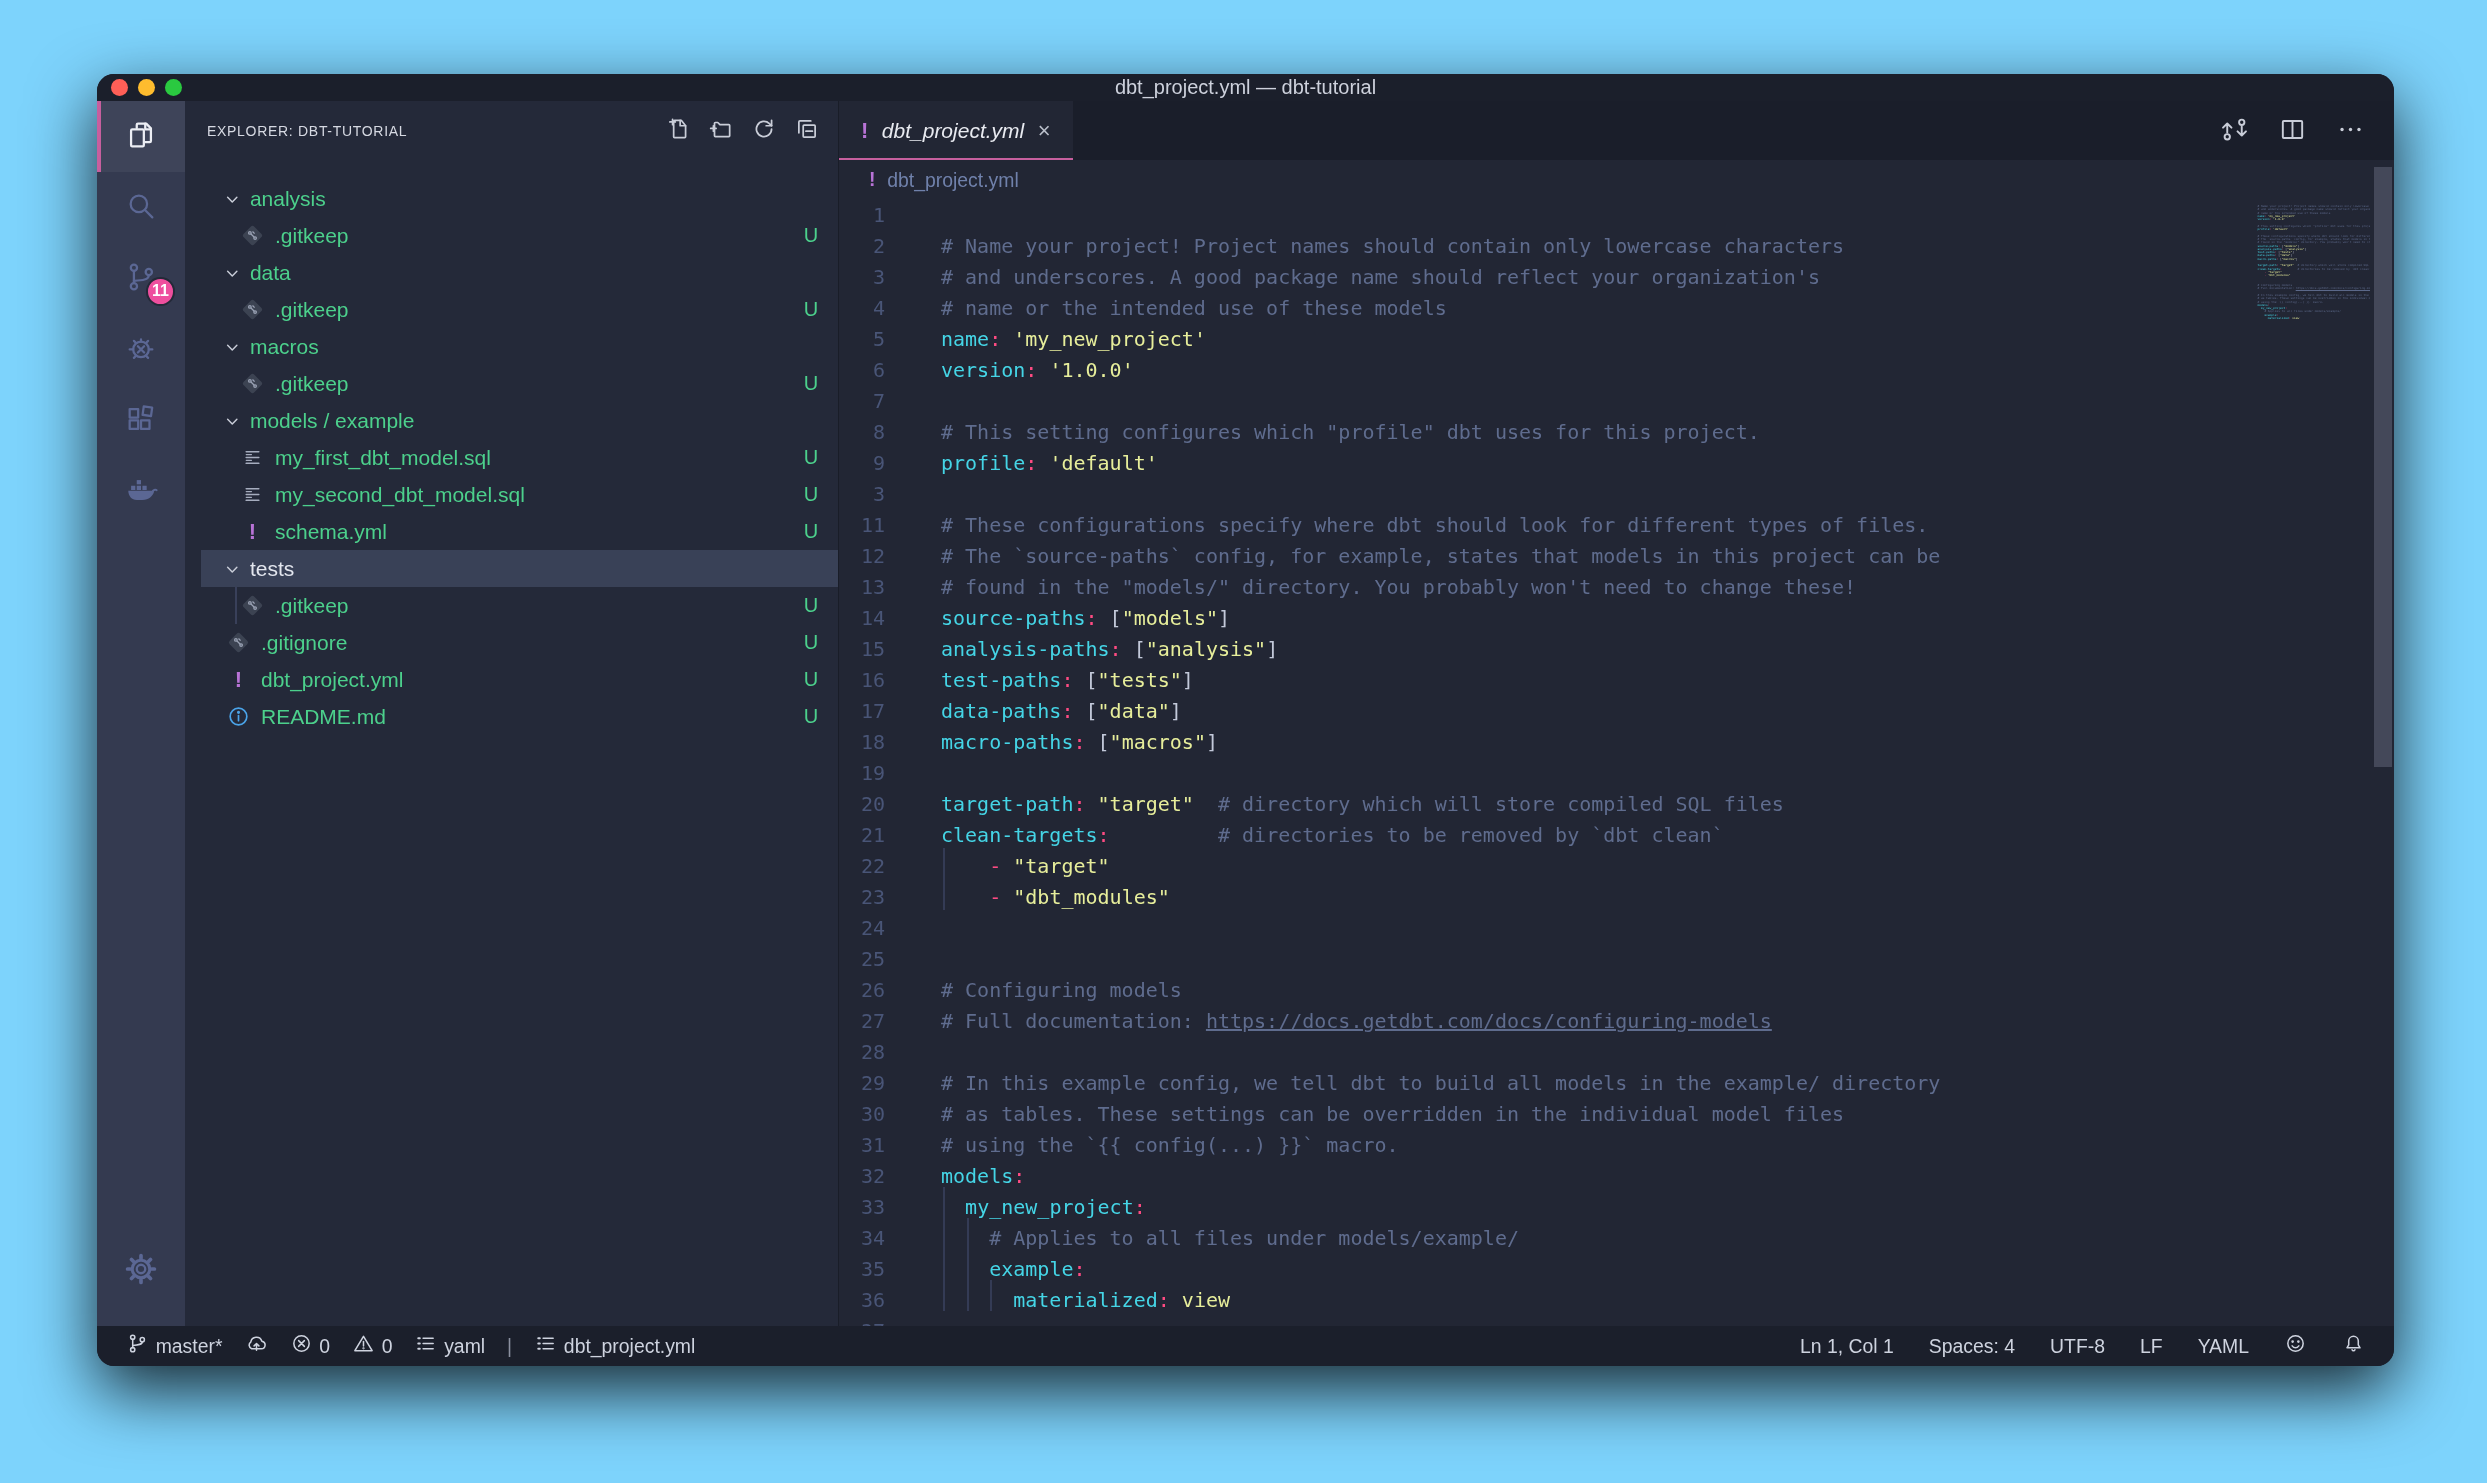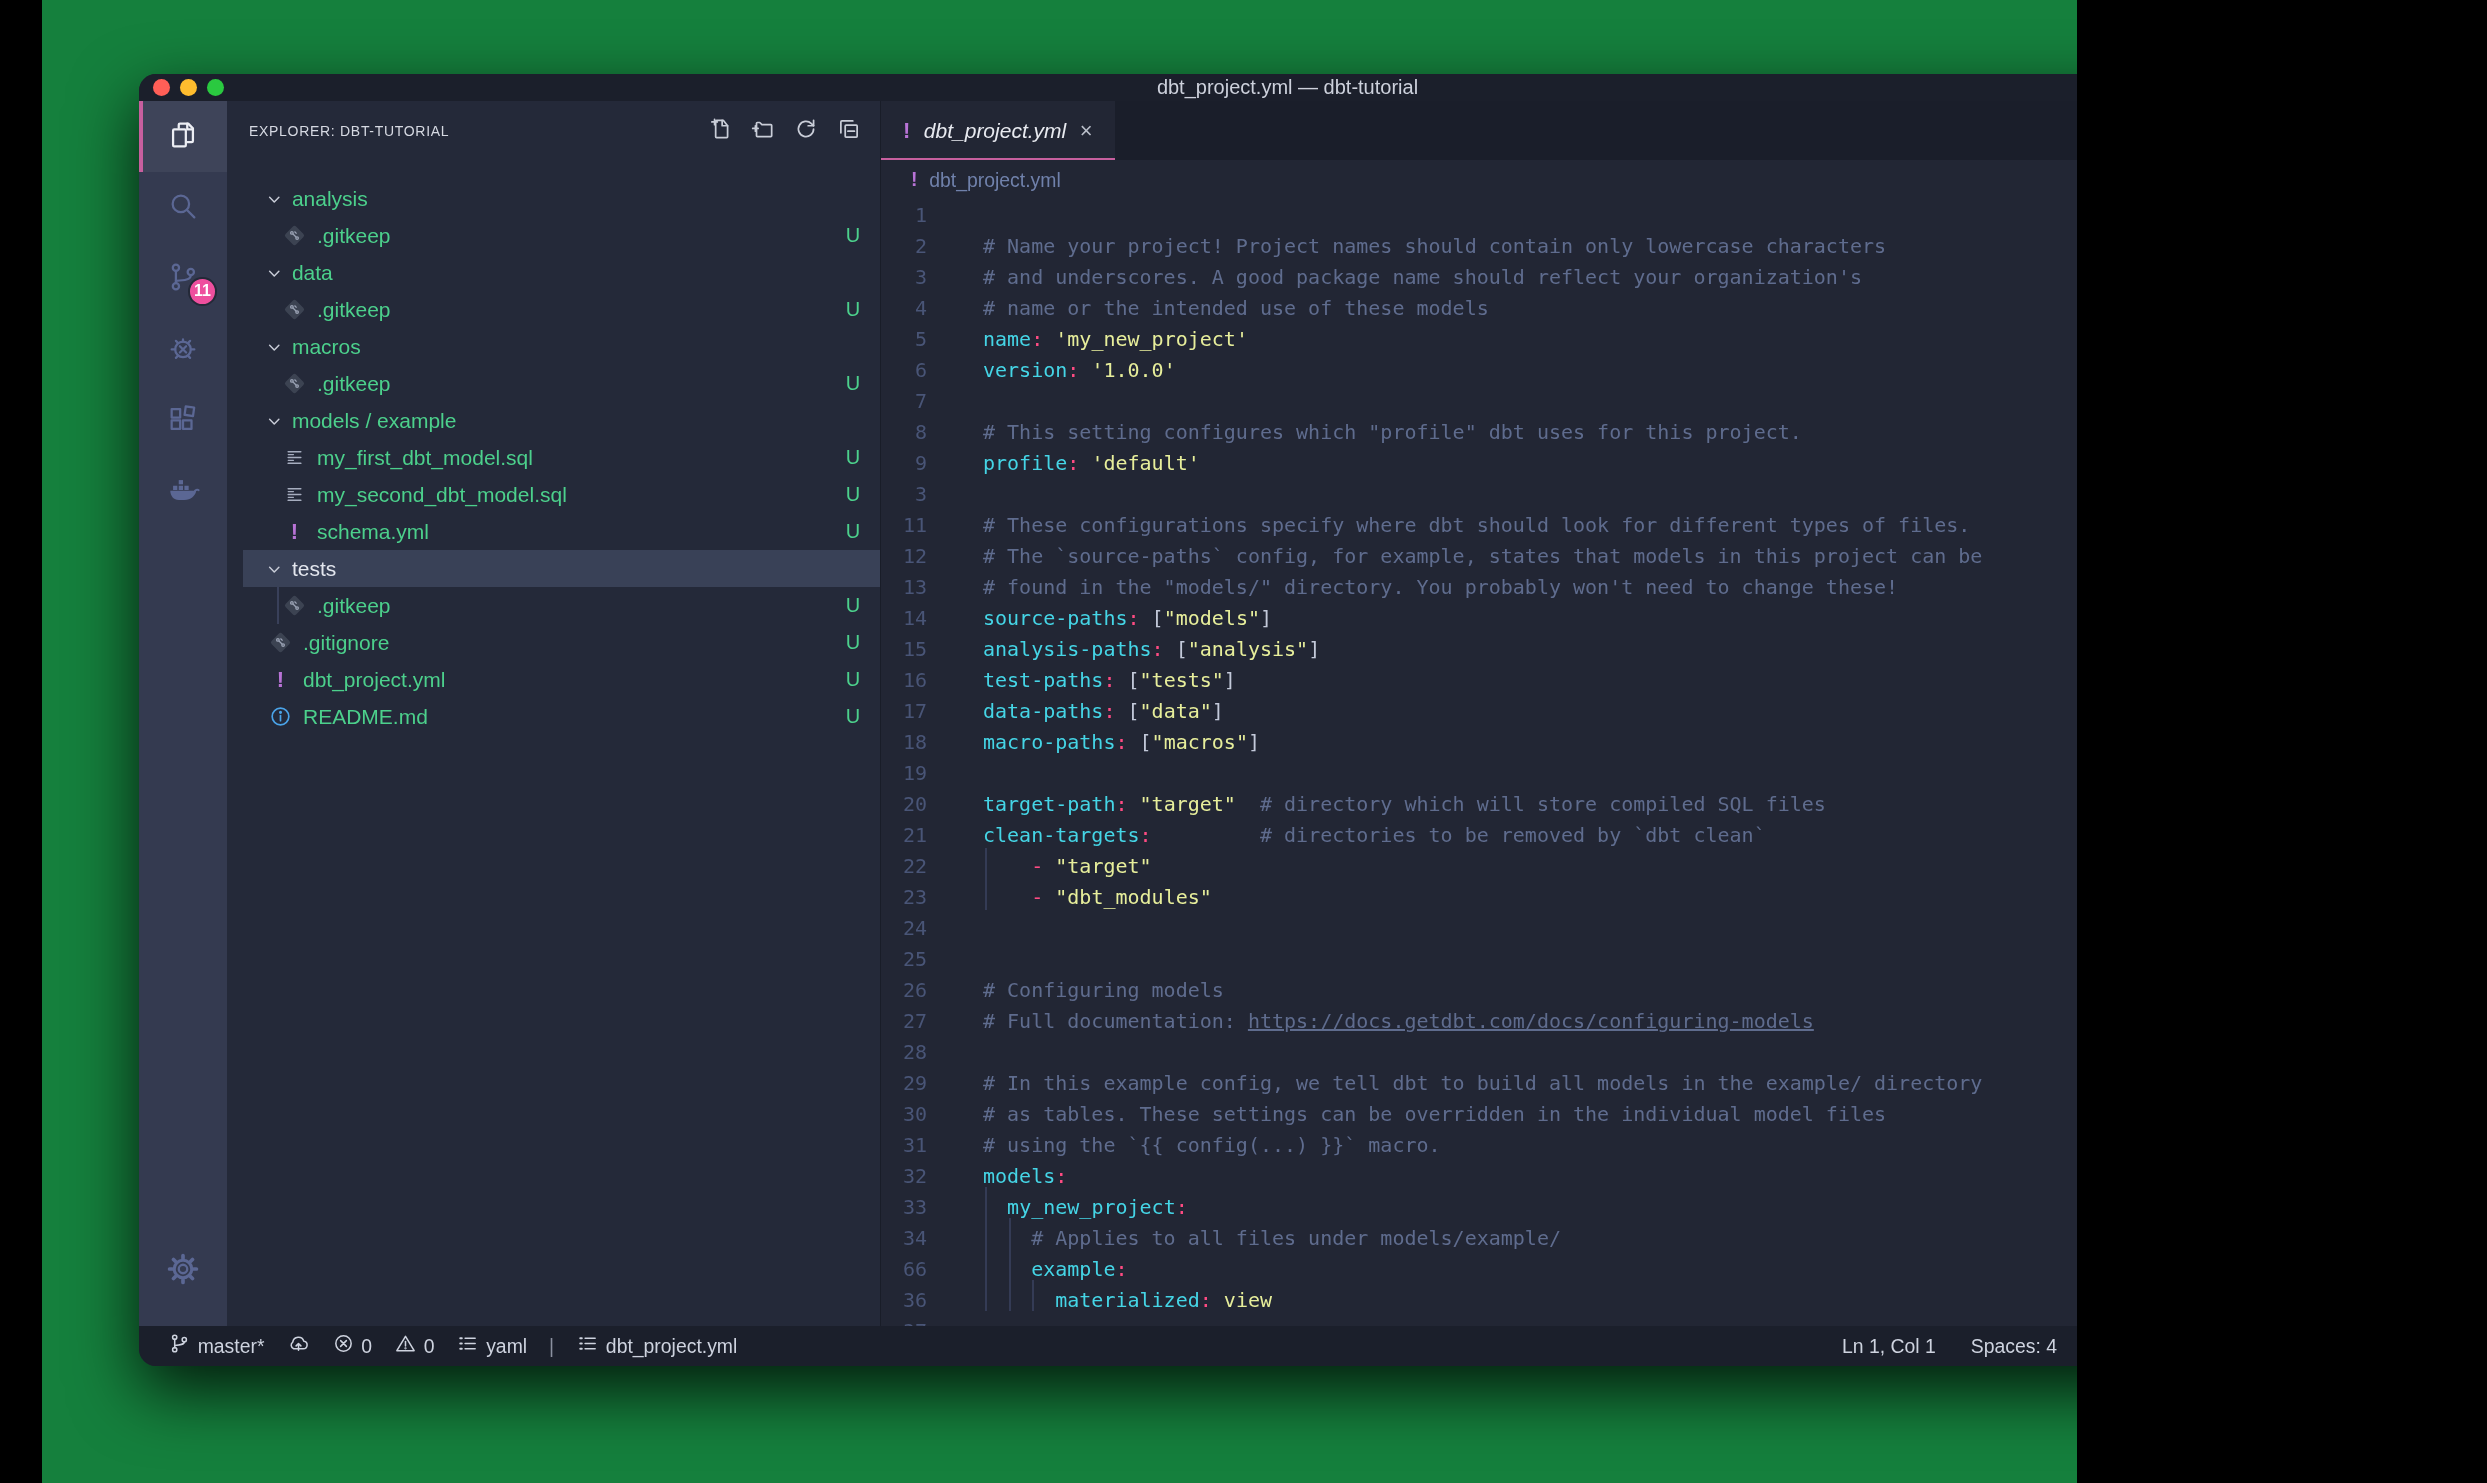--- a/index.html
+++ b/index.html
@@ -1,17 +1,17 @@
 <!DOCTYPE html>
 <html style="font-size:13.5px"><head>
 <meta charset="utf-8">
 <style>
   html,body{margin:0;padding:0;background:#000;}
-  .canvas{position:relative;width:2035px;height:1484px;background:#15803d;overflow:hidden;
-          font-family:"Liberation Sans",sans-serif;margin-left:42px;-webkit-font-smoothing:antialiased;}
+  .canvas{position:relative;width:2487px;height:1484px;background:#7dd3fc;overflow:hidden;
+          font-family:"Liberation Sans",sans-serif;-webkit-font-smoothing:antialiased;}
   .window{position:absolute;left:97px;top:74px;width:2297px;height:1292px;background:#222634;
           border-radius:17px;overflow:hidden;box-shadow:0 25px 67px rgba(0,0,0,.8);
           display:flex;flex-direction:column;}
   
   .titlebar{height:27px;background:#1b1f2b;display:flex;align-items:center;position:relative;flex:none;}
   .lights{display:flex;gap:10px;padding-left:13.5px;}
   .light{width:17px;height:17px;border-radius:50%;}
   .titlebar-title{position:absolute;left:0;right:0;text-align:center;color:#cdd1dc;font-size:20px;}
   
   .body{flex:1;display:flex;min-height:0;}
@@ -502,21 +502,21 @@
               </div>
               <div class="code-line">
                 <span class="gutter">33</span>
                 <span class="code-text"><span class="tk-w">  </span><span class="tk-k">my_new_project</span><span class="tk-p">:</span></span>
               </div>
               <div class="code-line">
                 <span class="gutter">34</span>
                 <span class="code-text"><span class="tk-w">    </span><span class="tk-c"># Applies to all files under models/example/</span></span>
               </div>
               <div class="code-line">
-                <span class="gutter">66</span>
+                <span class="gutter">35</span>
                 <span class="code-text"><span class="tk-w">    </span><span class="tk-k">example</span><span class="tk-p">:</span></span>
               </div>
               <div class="code-line">
                 <span class="gutter">36</span>
                 <span class="code-text"><span class="tk-w">      </span><span class="tk-k">materialized</span><span class="tk-p">:</span><span class="tk-w"> </span><span class="tk-s">view</span></span>
               </div>
               <div class="code-line">
                 <span class="gutter">37</span>
                 <span class="code-text"></span>
               </div>

